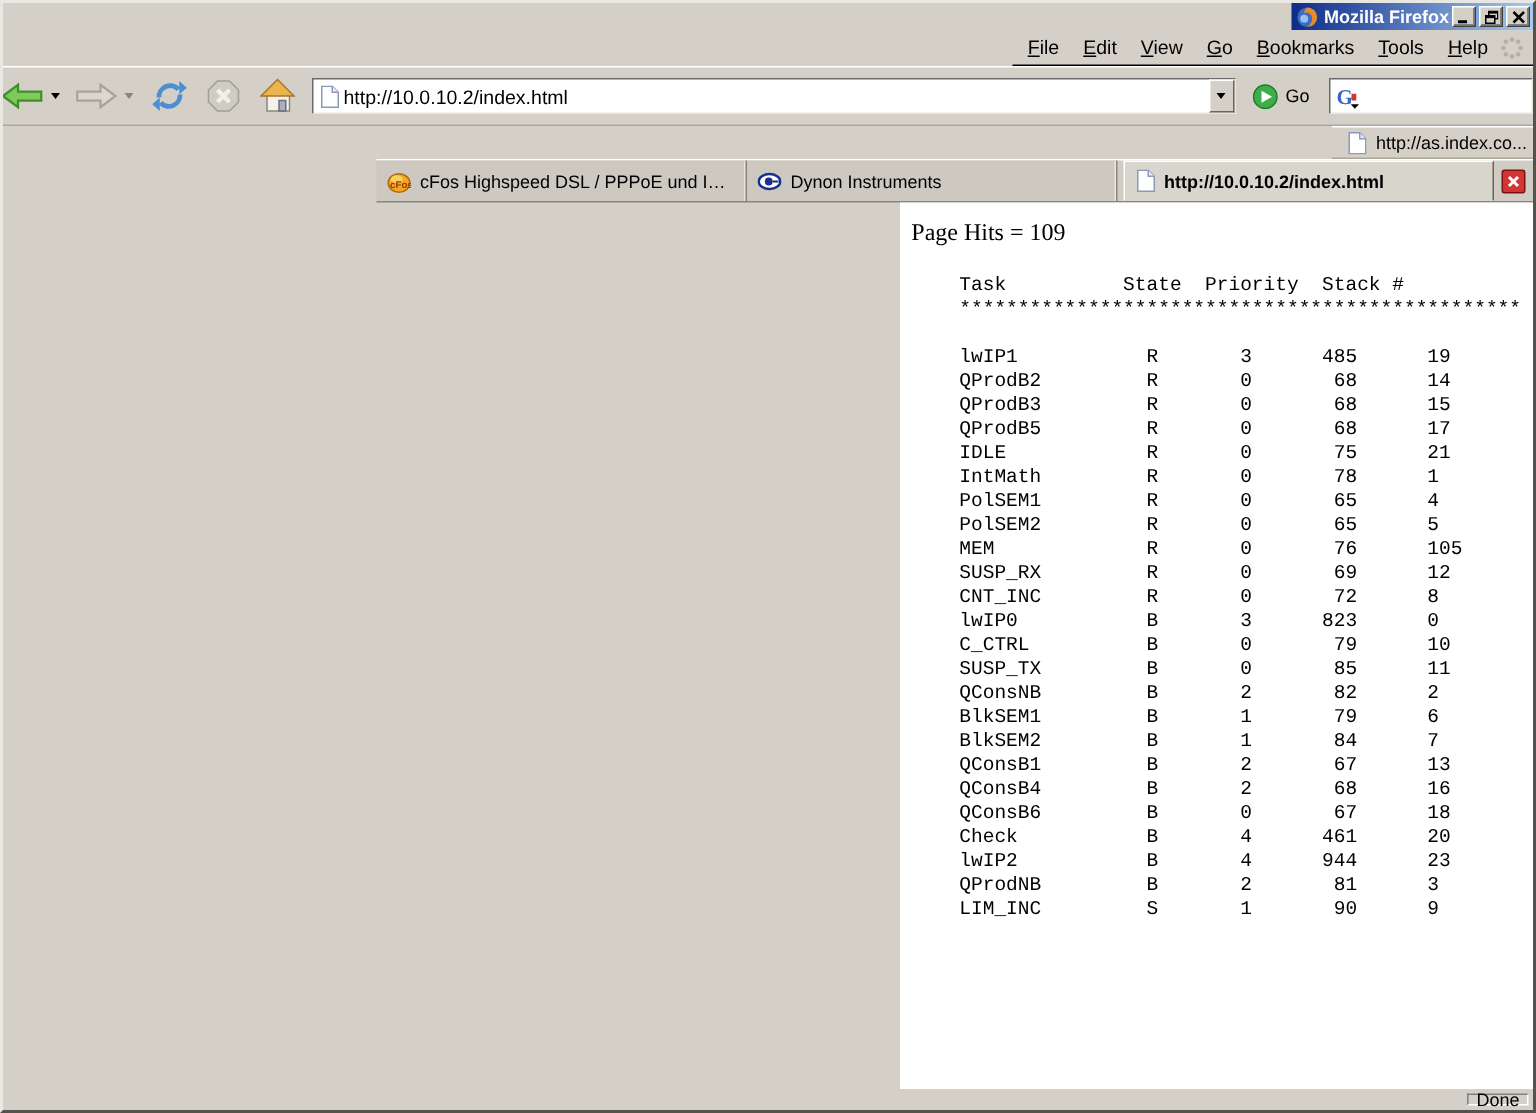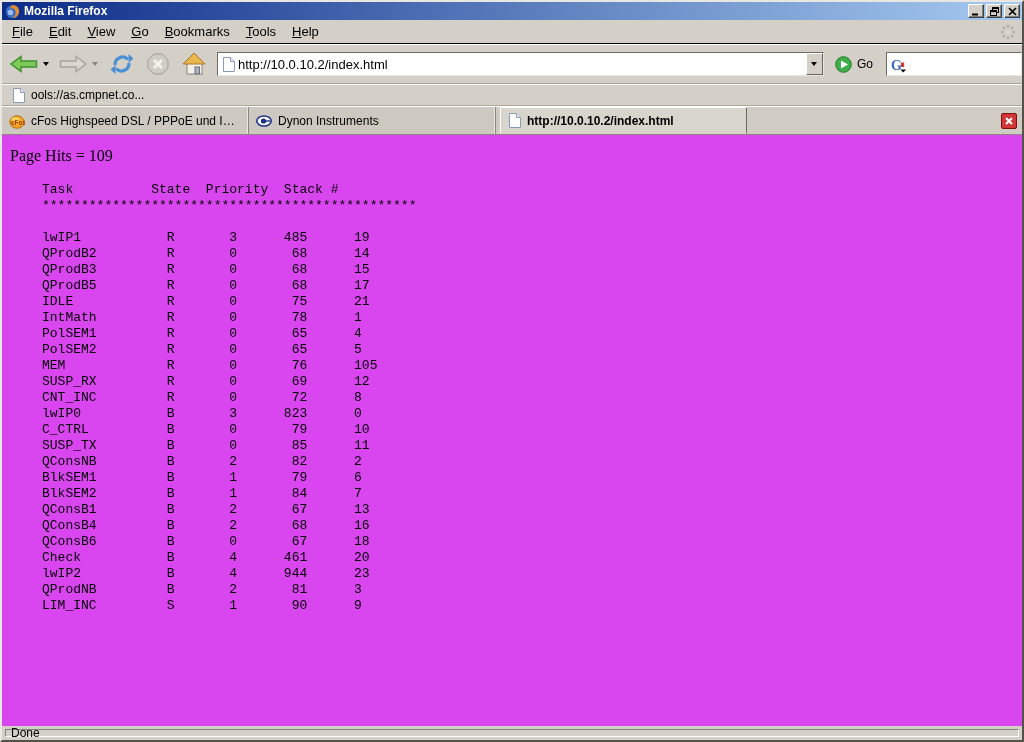--- a/index.html
+++ b/index.html
@@ -1,21 +1,21 @@
 <!DOCTYPE html>
 <html><head>
 <meta charset="utf-8">
 <style>
   * { box-sizing: border-box; }
   body { margin: 0; font-family: "Liberation Sans", sans-serif; }
 
   .window{
     width:1024px;height:742px;background:#d4d0c8;
     border:2px solid;border-color:#e9e7e1 #55524c #55524c #e9e7e1;
-    display:flex;flex-direction:column;overflow:hidden;
+    display:flex;flex-direction:column;overflow:hidden;align-items:flex-end;
   }
 
   
   .titlebar{height:18px;flex:none;background:linear-gradient(to right,#0c2c88,#a6caf0);
     display:flex;align-items:center;padding:0 2px;}
   .titlebar .app-icon{width:15px;height:15px;margin-left:1px;flex:none;display:flex;}
   .title-text{color:#fff;font-weight:bold;font-size:12px;margin-left:4px;flex:1;white-space:nowrap;}
   .winbtn{width:16px;height:14px;background:#d4d0c8;margin-left:2px;flex:none;
     border:1px solid;border-color:#fff #404040 #404040 #fff;box-shadow:inset -1px -1px 0 #808080;
     display:flex;align-items:center;justify-content:center;}
@@ -58,21 +58,21 @@
     overflow:hidden;white-space:nowrap;}
   .tab .tab-label{overflow:hidden;text-overflow:ellipsis;}
   .tab.active{background:#d8d5cd;font-weight:bold;margin-left:4px;
     border:1px solid;border-color:#fff #6a665e #d8d5cd #fff;box-shadow:none;}
   .tab-icon{display:flex;flex:none;}
   .tabbar .spacer{flex:1;}
   .tab-close{width:16px;height:16px;margin:auto 5px;background:#d23535;border:1px solid #7e1010;
     border-radius:2px;display:flex;align-items:center;justify-content:center;flex:none;}
 
   
-  .content{flex:1;background:#d946ef;padding:12px 8px 0 8px;overflow:hidden;}
+  .content{flex:1;background:#ffffff;padding:12px 8px 0 8px;overflow:hidden;}
   .page-hits{font-family:"Liberation Serif",serif;font-size:16px;color:#000;}
   .task-table{font-family:"Liberation Mono","DejaVu Sans Mono",monospace;font-size:13px;
     line-height:16px;margin-top:17px;color:#000;white-space:pre;margin-left:32px;}
   .task-table div{min-height:16px;}
 
   
   .statusbar{height:14px;flex:none;background:#d4d0c8;padding:3px;}
   .status-panel{height:100%;border:1px solid;border-color:#808080 #fff #fff #808080;
     font-size:12px;color:#000;display:flex;align-items:center;padding:0 5px;}
 </style>
@@ -203,21 +203,21 @@
   </div>
 
   <div class="bookmarksbar">
       <div class="bookmark">
         <span style="display:flex;">
           <svg width="13" height="15" viewBox="0 0 13 15">
             <path d="M1.5 .5 h7 l4 4 v10 h-11 z" fill="#fff" stroke="#8a9ab8"></path>
             <path d="M8.5 .5 v4 h4" fill="#e8eef8" stroke="#8a9ab8"></path>
           </svg>
         </span>
-        <span class="bm-label">ools://as.cmpnet.co...</span>
+        <span class="bm-label">http://as.index.co...</span>
       </div>
     </div>
 
   <div class="tabbar">
     <div style="display:flex;align-items:stretch;">
         <div class="tab">
           <span class="tab-icon">
             <svg width="16" height="16" viewBox="0 0 16 16">
               <ellipse cx="8" cy="9" rx="7.2" ry="6.2" fill="#f5a623" stroke="#b06a10"></ellipse>
               <ellipse cx="6.5" cy="6.5" rx="4" ry="2.6" fill="#fcd060"></ellipse>

